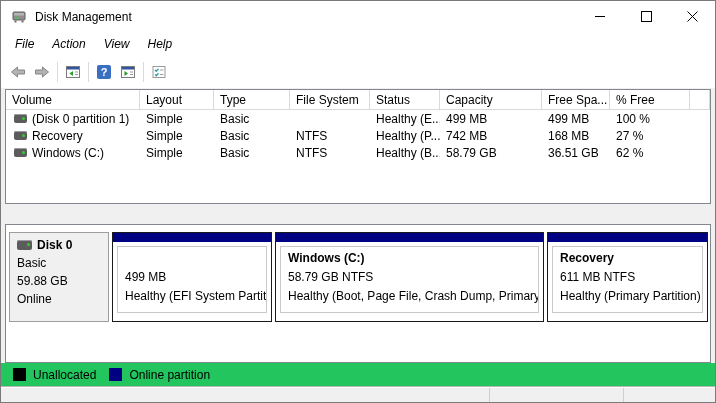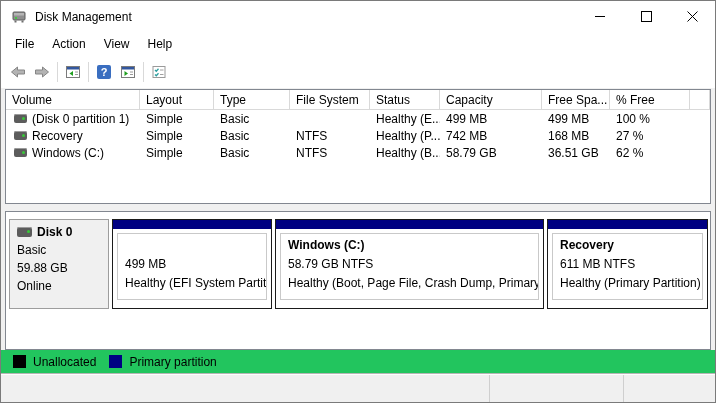--- a/index.html
+++ b/index.html
@@ -13,29 +13,29 @@
   
   .titlebar{height:31px;flex:0 0 31px;background:#fff;display:flex;align-items:center;}
   .app-icon{margin:0 8px 0 10px;width:16px;height:16px;flex:0 0 16px;}
   .title{flex:1;padding-top:1px;}
   .win-controls{display:flex;height:100%;}
   .win-btn{width:46px;height:100%;display:flex;align-items:center;justify-content:center;background:#fff;}
   .glyph-min{width:10px;height:1px;background:#000;display:block;}
   .glyph-max{width:9px;height:9px;border:1px solid #000;display:block;}
   
   .menubar{height:24px;flex:0 0 24px;background:#fff;display:flex;align-items:center;padding-left:5px;}
-  .menu-item{padding:3px 9px;}
+  .menu-item{padding:3px 9px;font-style:italic;}
   
   .toolbar{height:32px;flex:0 0 32px;background:#fff;display:flex;align-items:center;padding-left:5px;box-sizing:border-box;}
   .tb-btn{width:24px;height:22px;display:flex;align-items:center;justify-content:center;}
   .tb-sep{width:1px;height:20px;background:#d9d9d9;margin:0 3px;}
   
   .content{flex:0 0 auto;padding:1px 4px 0 4px;background:#f0f0f0;}
   .pane{background:#fff;border:1px solid #828790;box-sizing:border-box;}
-  .list-pane{height:115px;margin-bottom:7px;overflow:hidden;}
+  .list-pane{height:115px;margin-bottom:20px;overflow:hidden;}
   .graph-pane{height:139px;overflow:hidden;padding:7px 0 0 3px;}
   
   .header-row{display:flex;height:20px;box-sizing:border-box;border-bottom:1px solid #d9d9d9;background:#fff;}
   .hcell{box-sizing:border-box;border-right:1px solid #d9d9d9;padding:3px 0 0 6px;white-space:nowrap;overflow:hidden;}
   .c0{width:134px;flex:0 0 134px;} .c1{width:74px;flex:0 0 74px;} .c2{width:76px;flex:0 0 76px;}
   .c3{width:80px;flex:0 0 80px;} .c4{width:70px;flex:0 0 70px;} .c5{width:102px;flex:0 0 102px;}
   .c6{width:68px;flex:0 0 68px;} .c7{width:80px;flex:0 0 80px;} .c8{flex:1;}
   .row{display:flex;height:17px;align-items:center;}
   .cell{box-sizing:border-box;padding-left:6px;white-space:nowrap;overflow:hidden;}
   .vol-cell{display:flex;align-items:center;padding-left:8px;}
@@ -254,21 +254,21 @@
 
   </div>
 
   <div class="legend">
     <div class="legend-item">
       <span class="swatch swatch-unallocated"></span>
       <span>Unallocated</span>
     </div>
     <div class="legend-item">
       <span class="swatch swatch-primary"></span>
-      <span>Primary partition</span>
+      <span>Online partition</span>
     </div>
   </div>
 
   <div class="statusbar">
     <div class="sb-cell sb-0"></div>
     <div class="sb-cell sb-1"></div>
     <div class="sb-cell sb-2"></div>
   </div>
 
 </div>

